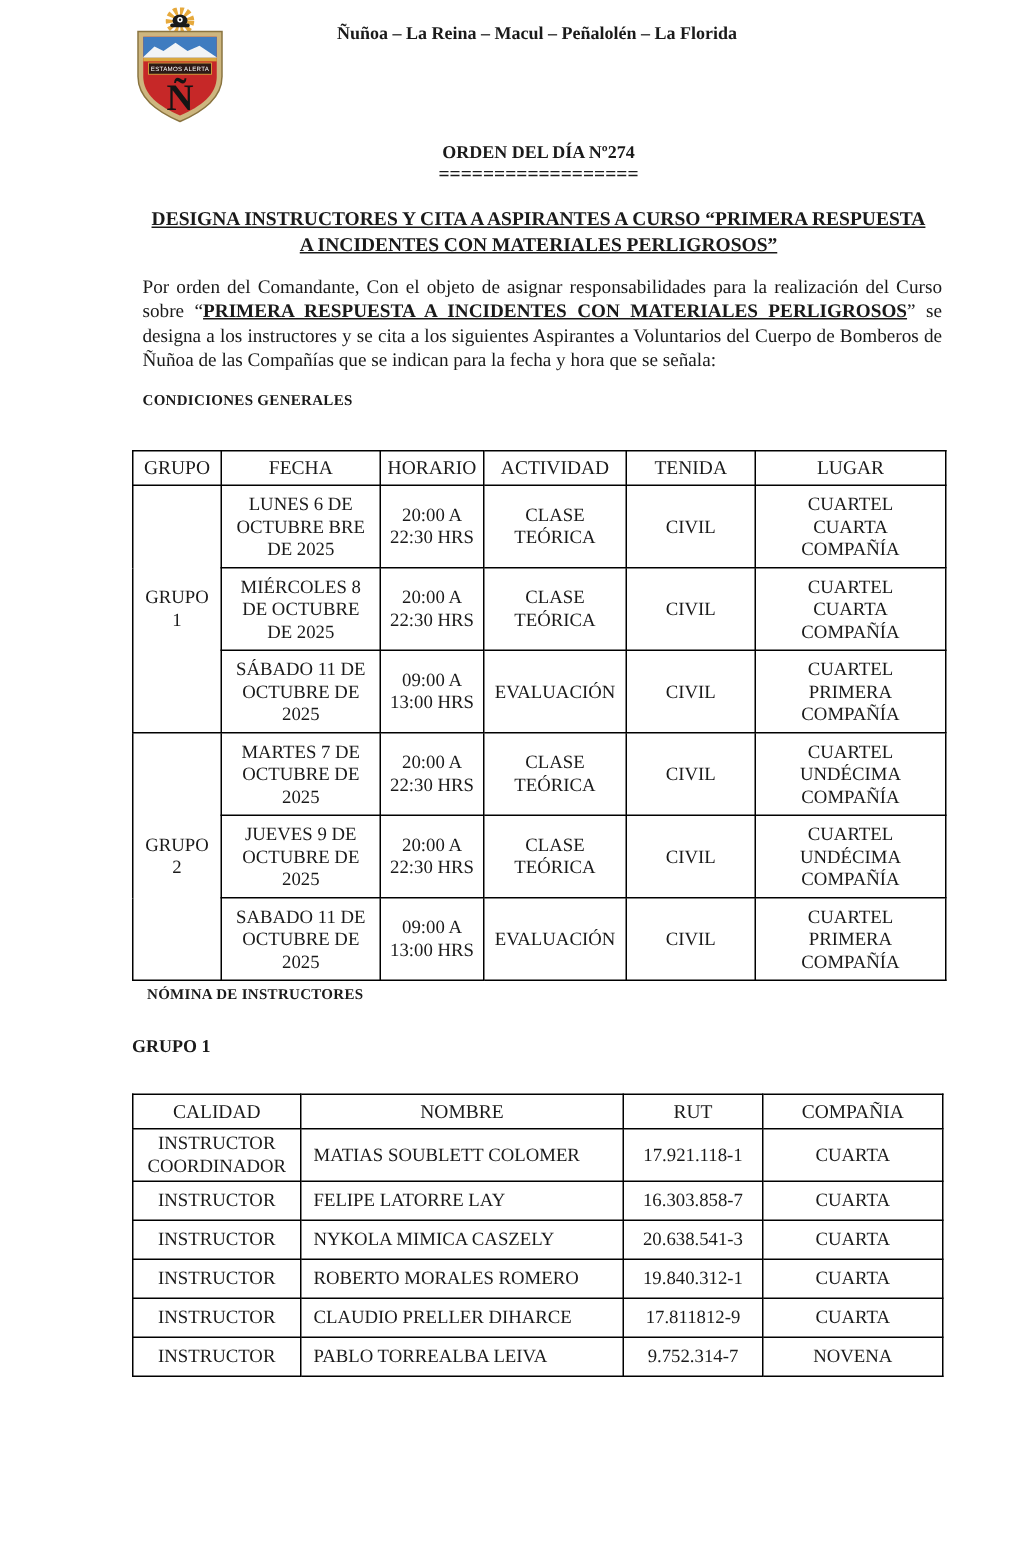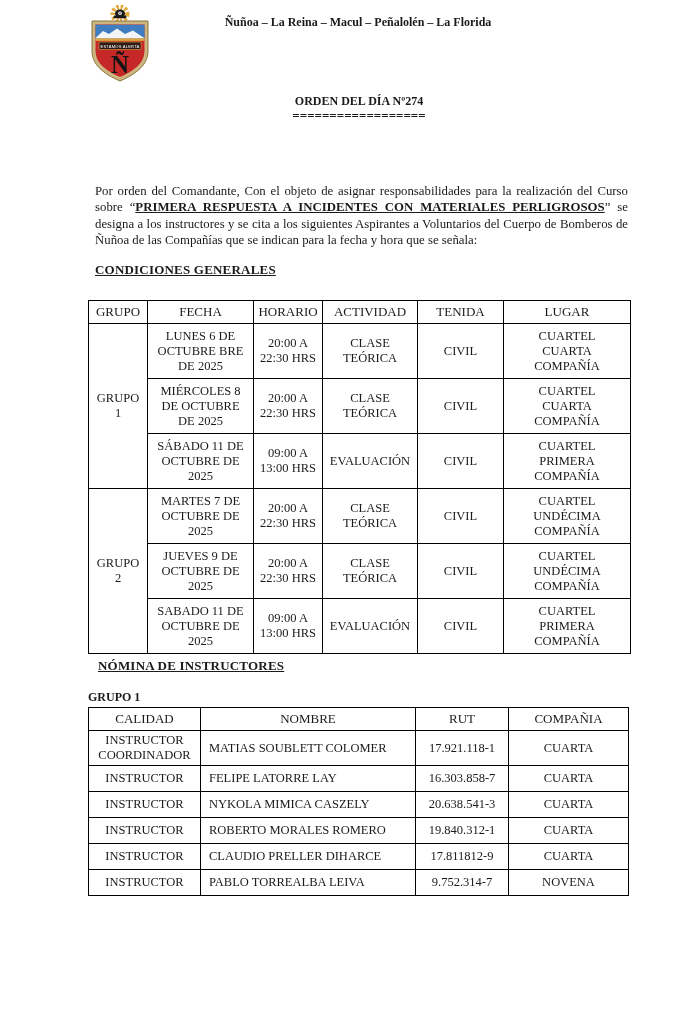--- a/index.html
+++ b/index.html
@@ -20,36 +20,36 @@
     position:absolute;left:88px;top:137px;width:542px;text-align:center;
     font-size:13px;font-weight:bold;line-height:17px;
   }
   .subject span{text-decoration:underline;}
   .paragraph{
     position:absolute;left:95px;top:183px;width:533px;
     font-size:12.8px;line-height:16.4px;text-align:justify;
   }
   .paragraph .bold-underline{font-weight:bold;text-decoration:underline;}
   .section-heading{
-    position:absolute;font-size:13px;font-weight:bold;text-decoration:underline;letter-spacing:.2px;
+    position:absolute;font-size:10px;font-weight:bold;letter-spacing:.2px;
   }
   .h-conditions{left:95px;top:262px;}
   .h-nomina{left:98px;top:658px;}
   .group-label{position:absolute;left:88px;top:690px;font-size:12px;font-weight:bold;}
   
   table{border-collapse:collapse;table-layout:fixed;}
   th,td{border:1px solid #000;text-align:center;vertical-align:middle;overflow:hidden;}
   th{font-size:13px;font-weight:normal;padding:1px 2px;}
   td{font-size:12.5px;line-height:15px;padding:2px 4px;}
   .t-conditions{position:absolute;left:88px;top:300px;width:542px;}
   .t-conditions tr.data td{height:50px;}
   .t-conditions th{height:20px;}
   .t-conditions td.c-grupo{padding:2px 6px;}
   .t-conditions td.c-lugar{padding:2px 10px;}
-  .t-instructors{position:absolute;left:88px;top:707px;width:540px;}
+  .t-instructors{position:absolute;left:88px;top:729px;width:540px;}
   .t-instructors th{height:20px;}
   .t-instructors tr.r1 td{height:27px;}
   .t-instructors tr.rn td{height:21px;}
   .t-instructors td.c-nombre{text-align:left;padding-left:8px;}
 </style>
 </head>
 <body>
 
 <div class="page">
 
@@ -77,20 +77,24 @@
 
   <div class="header-text">
     <div class="doc-subtitle">Ñuñoa – La Reina – Macul – Peñalolén – La Florida</div>
   </div>
 
   <div class="order-block">
     <div class="order-title">ORDEN DEL DÍA Nº274</div>
     <div class="order-sep">==================</div>
   </div>
 
+  <div class="subject">
+    <span>DESIGNA INSTRUCTORES Y CITA A ASPIRANTES A CURSO “PRIMERA RESPUESTA</span><br>
+    <span>A INCIDENTES CON MATERIALES PERLIGROSOS”</span>
+  </div>
 
   <div class="paragraph"><span>Por orden del Comandante, Con el objeto de asignar responsabilidades para la realización del Curso sobre “</span><span class="bold-underline">PRIMERA RESPUESTA A INCIDENTES CON MATERIALES PERLIGROSOS</span><span>” se designa a los instructores y se cita a los siguientes Aspirantes a Voluntarios del Cuerpo de Bomberos de Ñuñoa de las Compañías que se indican para la fecha y hora que se señala:</span></div>
 
   <div class="section-heading h-conditions">CONDICIONES GENERALES</div>
 
   <table class="t-conditions">
     <colgroup>
       <col style="width:59px">
         <col style="width:106px">
         <col style="width:69px">

